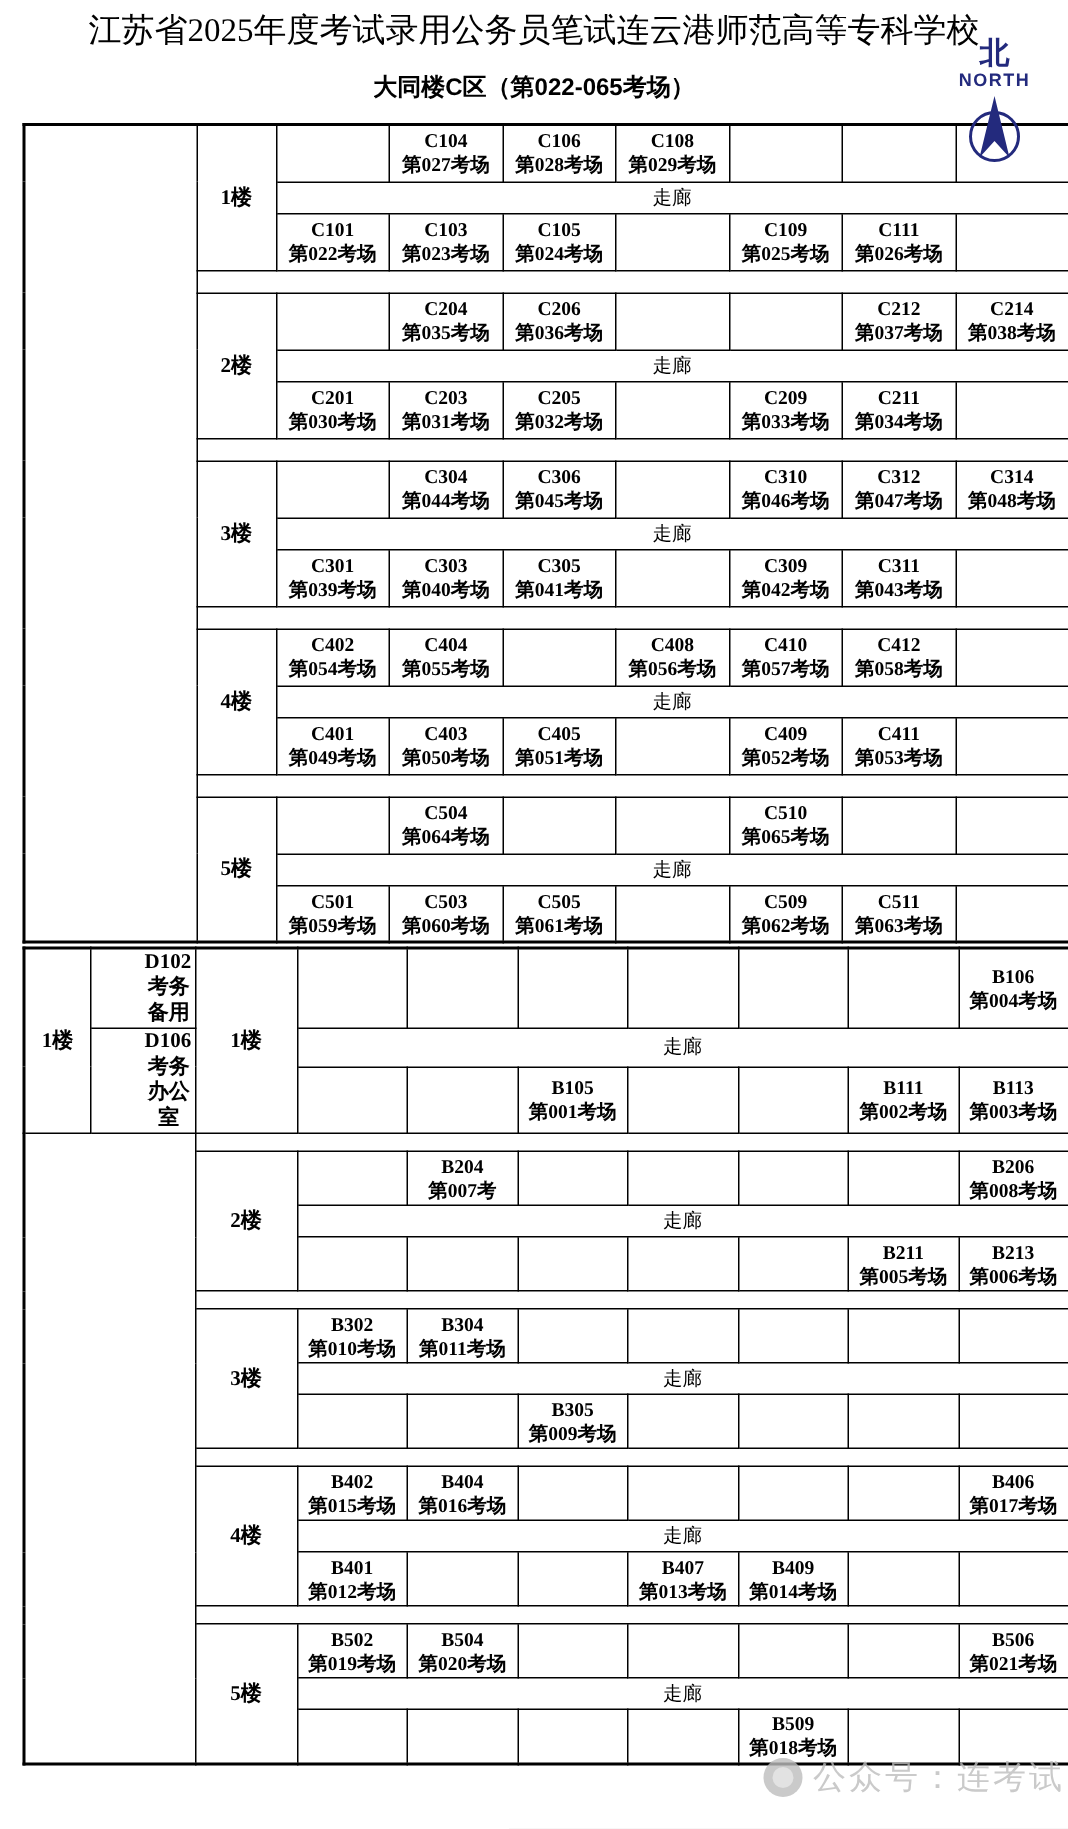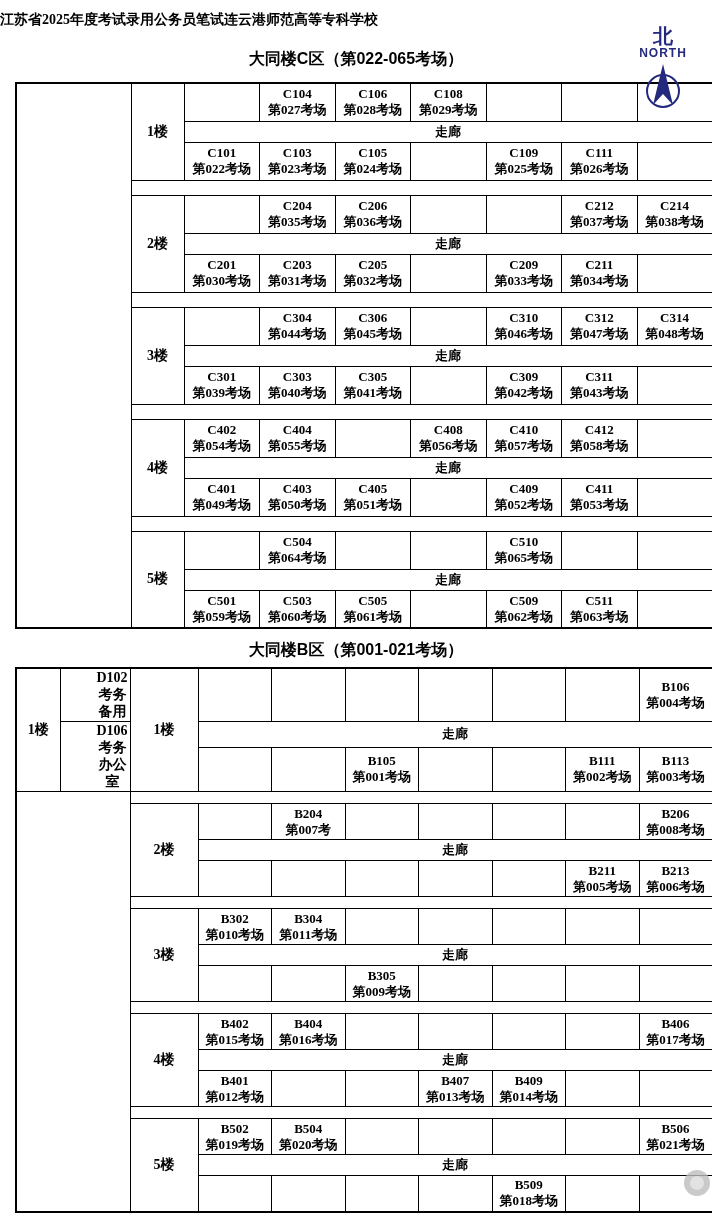--- a/index.html
+++ b/index.html
@@ -15,23 +15,23 @@
     position:relative;
     width:712px;height:1219px;
     background:var(--background);
     color:var(--text_color);
     font-family:"Liberation Serif","DejaVu Serif",serif;
     overflow:hidden;
     box-sizing:border-box;
     padding-top:6px;
   }
   .title{
-    text-align:left;
-    font-weight:bold;
-    font-size:14px;
+    text-align:center;
+    font-weight:normal;
+    font-size:22px;
     line-height:28px;
     font-family:"Liberation Serif","DejaVu Serif",serif;
   }
   .sec-header{
     text-align:center;
     font-weight:bold;
     font-size:16px;
     line-height:30px;
     font-family:"Liberation Sans","DejaVu Sans",sans-serif;
   }
@@ -75,21 +75,21 @@
     font-family:"Liberation Serif","DejaVu Serif",serif;
   }
   td .rname{
     font-weight:bold;font-size:13px;line-height:16px;
     white-space:nowrap;
   }
   td.floorlbl{font-weight:bold;font-size:14px;}
   td.colA{font-weight:bold;font-size:14px;}
   td.colB .code{font-size:14px;text-align:right;}
   td.colB .rname{font-size:14px;white-space:normal;line-height:17px;margin-left:35px;}
-  td.corridor{font-size:13px;font-weight:bold;margin-top:16px;}
+  td.corridor{font-size:13px;font-weight:normal;margin-top:16px;}
   td.bigleft,td.spacer{background:var(--background);}
   
   .watermark{
     position:absolute;top:1170px;right:2px;
     display:flex;align-items:center;gap:7px;
     color:var(--watermark_color);
     opacity:.8;
     font-size:22px;
     letter-spacing:2px;
     font-family:"Liberation Sans","DejaVu Sans",sans-serif;
@@ -391,21 +391,20 @@
           </td>
           <td>
             <div class="code">C511</div>
             <div class="rname">第063考场</div>
           </td>
           <td></td>
         </tr>
       </tbody>
   </table>
 
-  <div class="sec-header b">大同楼B区（第001-021考场）</div>
 
   <table class="bmap tB">
     <colgroup>
       <col style="width:44px">
         <col style="width:70px">
         <col style="width:68px">
       <col style="width:73.5px">
         <col style="width:73.5px">
         <col style="width:73.5px">
         <col style="width:73.5px">
@@ -607,15 +606,16 @@
             <div class="rname">第018考场</div>
           </td>
           <td></td>
           <td></td>
         </tr>
       </tbody>
   </table>
 
   <div class="watermark">
     <span class="wm-icon"></span>
+    <span>公众号：连考试</span>
   </div>
 
 </div>
 
 </body></html>

